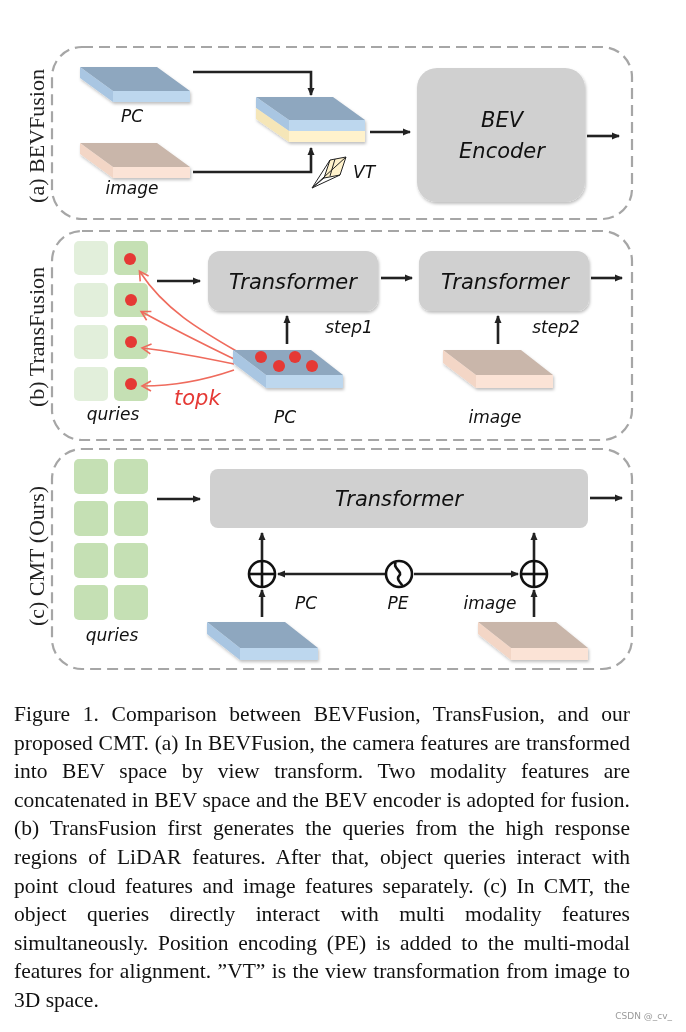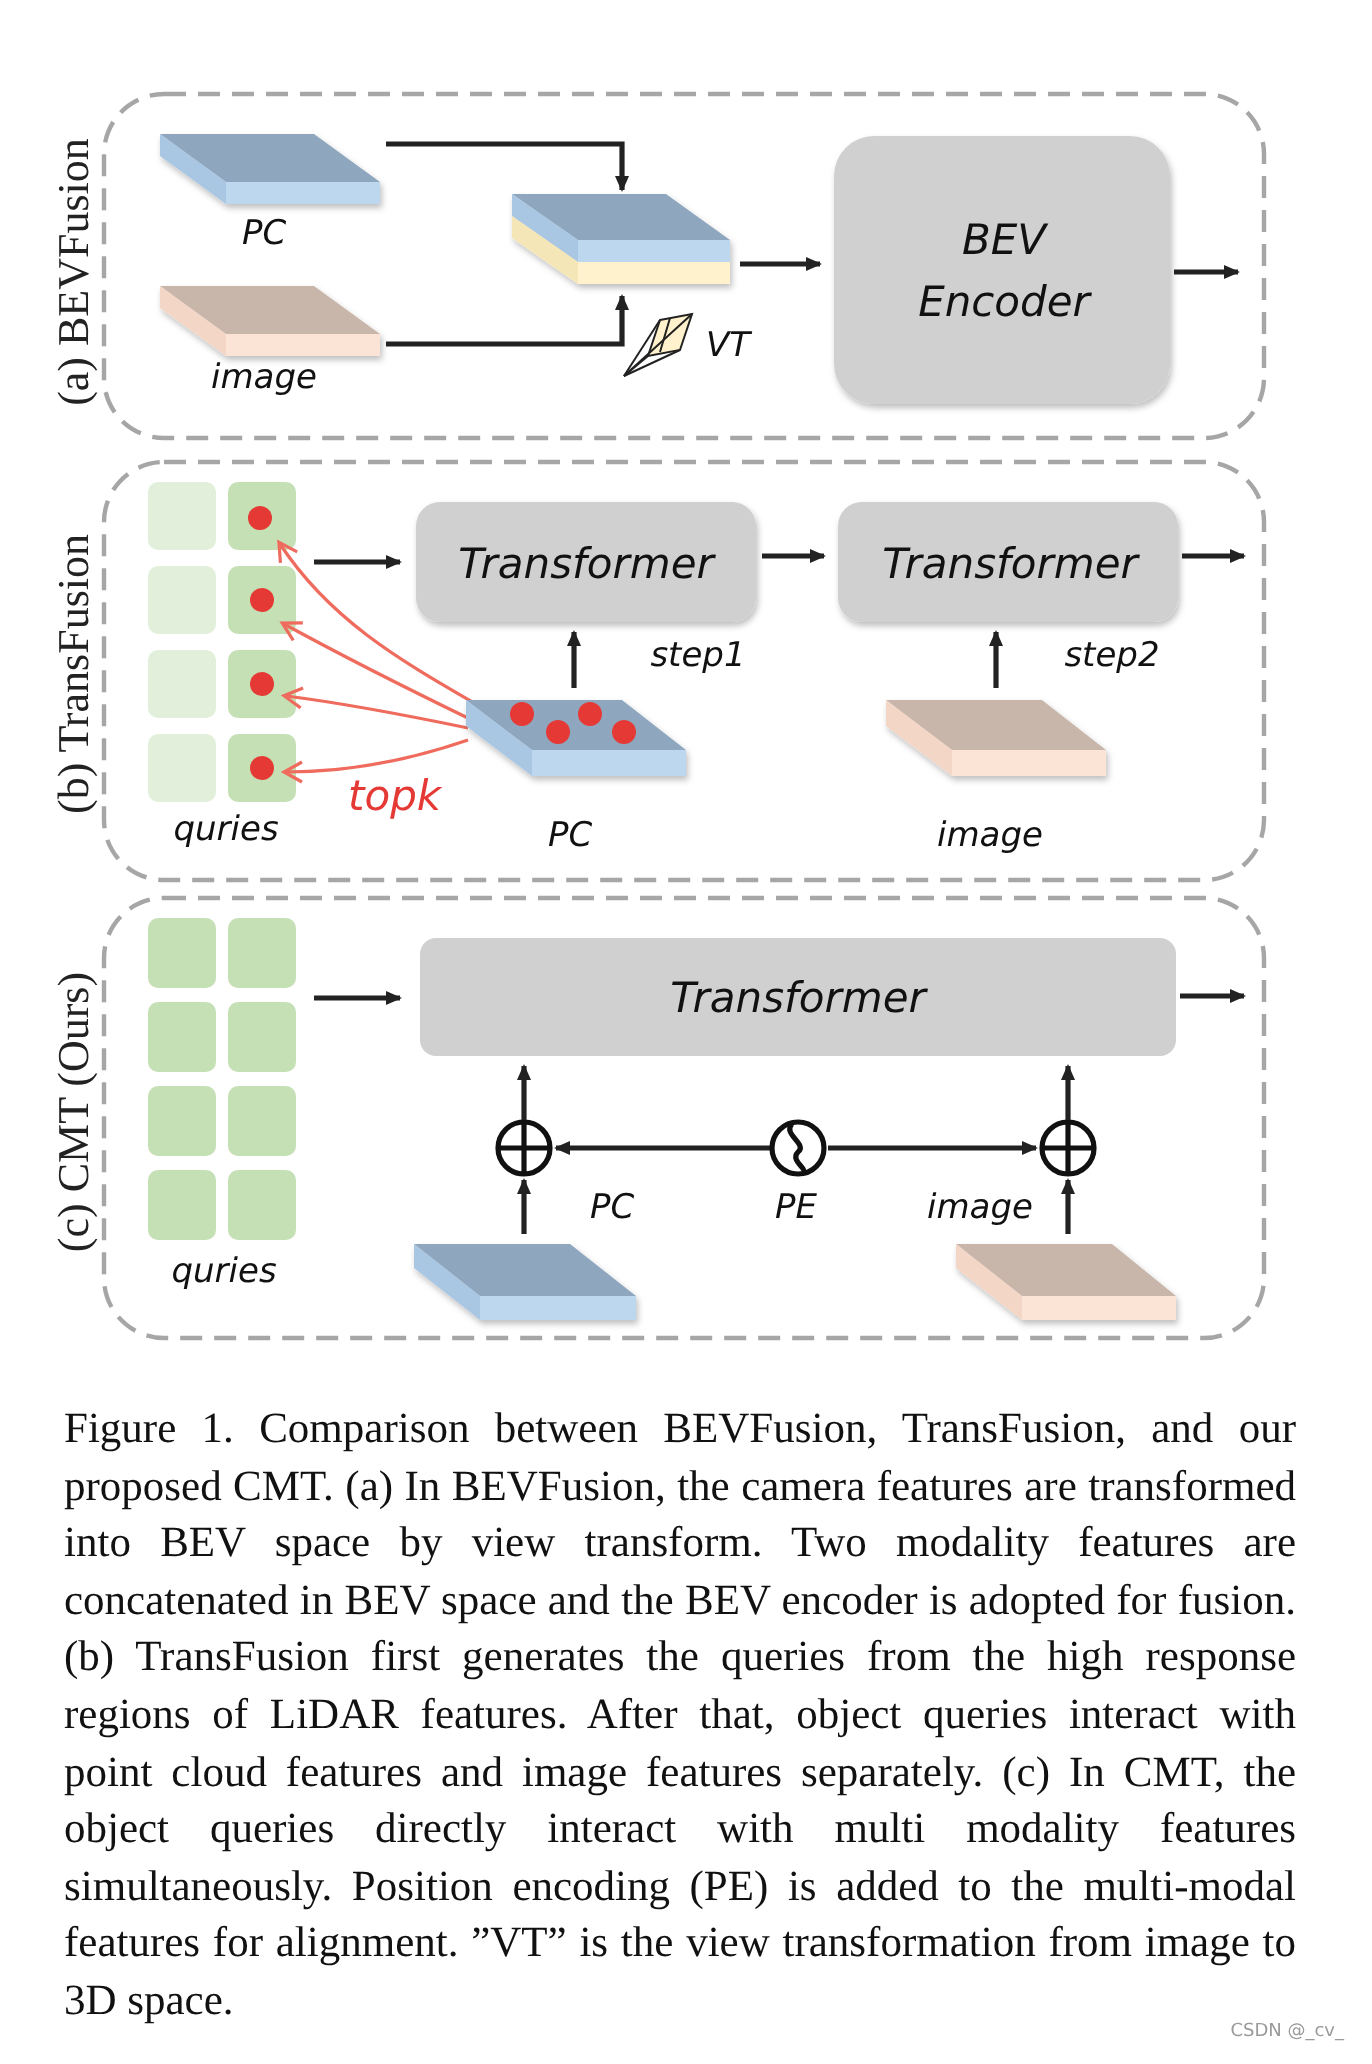--- a/index.html
+++ b/index.html
@@ -1,21 +1,21 @@
 <!DOCTYPE html>
 <html><head>
 <meta charset="utf-8">
 <style>
   html, body { margin:0; padding:0; background:#ffffff; }
   body { width:686px; height:1032px; position:relative; overflow:hidden; }
   #figure { position:absolute; left:0; top:0; width:686px; height:690px; }
   .lbl { font-family:"DejaVu Sans", sans-serif; font-style:italic; fill:#111; }
   .side { font-family:"Liberation Serif", serif; fill:#222; }
   #caption {
-    position:absolute; left:32px; top:700px; width:616px;
+    position:absolute; left:14px; top:700px; width:616px;
     font-family:"Liberation Serif", serif; font-size:21.5px; line-height:28.6px;
     color:#111; text-align:justify; text-align-last:left;
   }
   #watermark {
     position:absolute; right:14px; top:1011px;
     font-family:"DejaVu Sans", sans-serif; font-size:9px; color:#9a9a9a;
   }
 </style>
 </head>
 <body>

